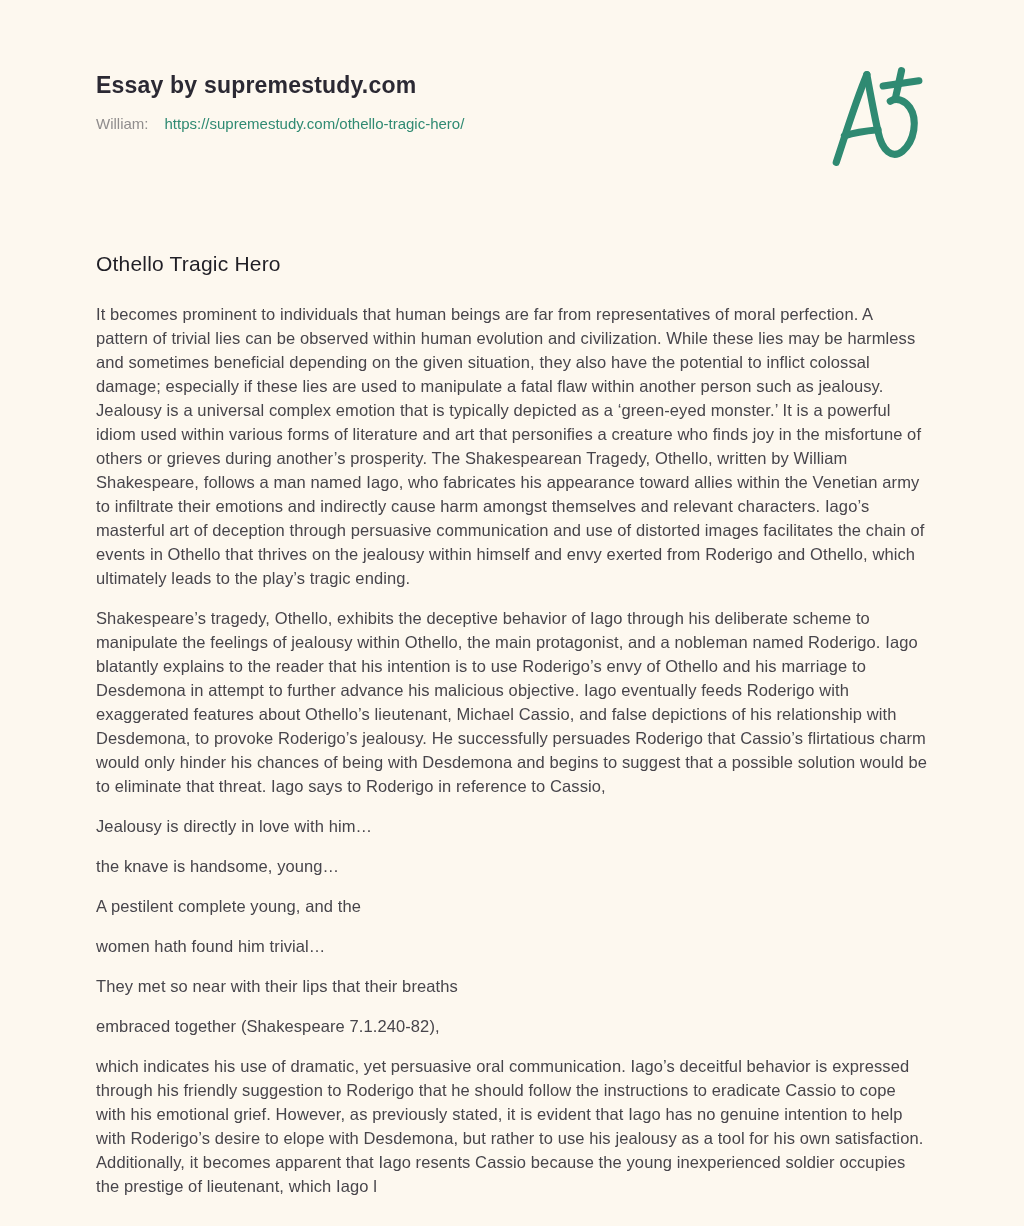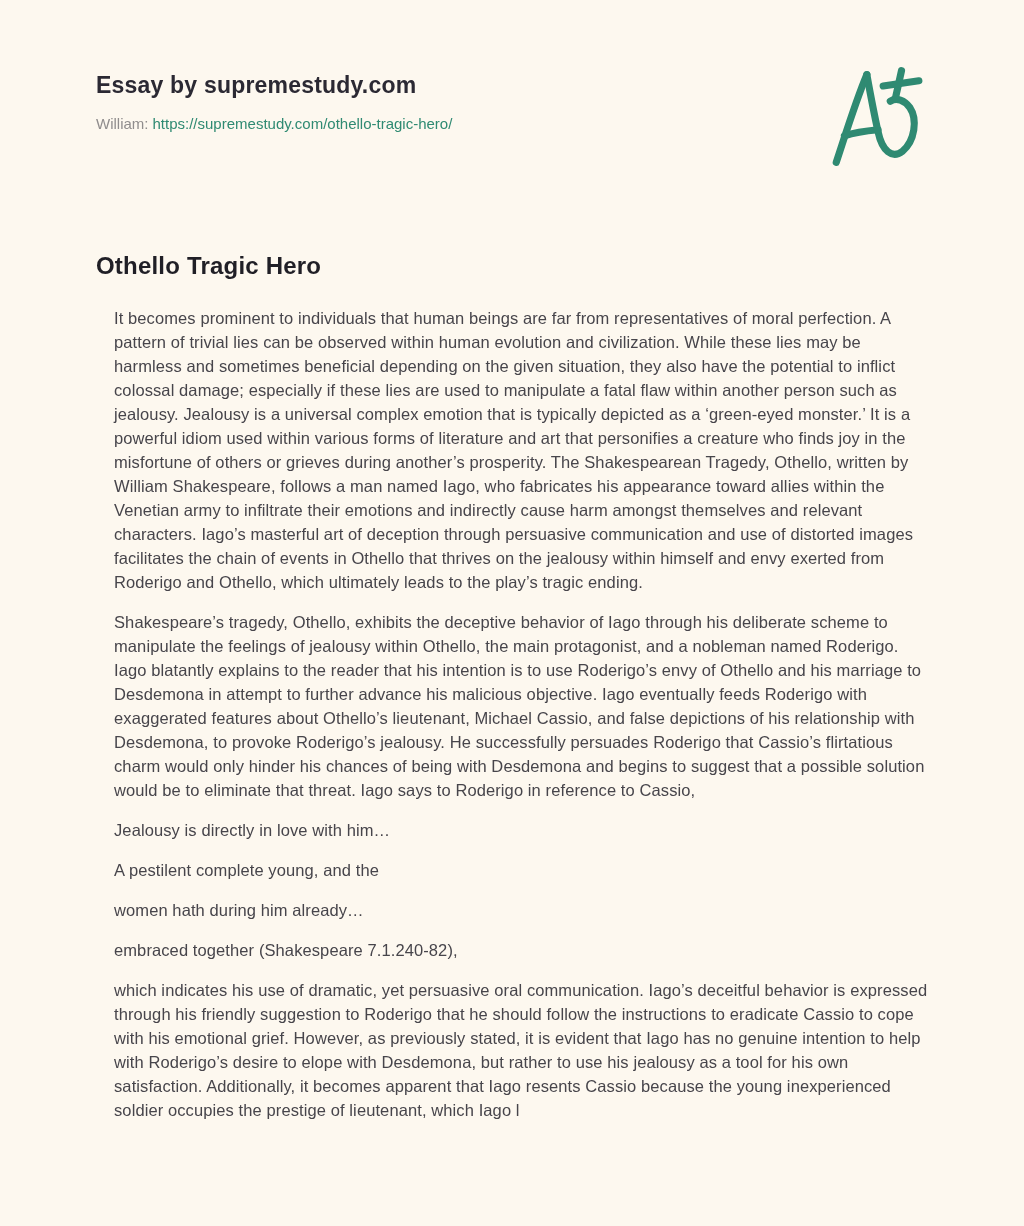--- a/index.html
+++ b/index.html
@@ -29,39 +29,38 @@
     letter-spacing: 0.2px;
   }
   .source-line {
     margin-top: 16px;
     font-size: 15px;
     color: #908d8d;
   }
   .source-link {
     color: #2f8a72;
     text-decoration: none;
-    margin-left: 4px;
+    margin-left: 16px;
   }
   .logo {
     width: 102px;
     height: 108px;
     margin-top: -10px;
     margin-right: 2px;
     flex-shrink: 0;
   }
   h1.title {
     margin-top: 82px;
-    font-size: 24px;
-    font-weight: bold;
+    font-size: 21px;
+    font-weight: normal;
     color: #201f26;
     letter-spacing: 0.2px;
   }
   .essay-body {
     margin-top: 26px;
-    margin-left: 18px;
   }
   .essay-body p {
     font-size: 16.5px;
     line-height: 24px;
     color: #47454b;
     margin-bottom: 16px;
     letter-spacing: 0.1px;
   }
 </style>
 </head>
@@ -86,20 +85,22 @@
     </svg>
   </div>
 
   <h1 class="title">Othello Tragic Hero</h1>
 
   <div class="essay-body">
     <p>It becomes prominent to individuals that human beings are far from representatives of moral perfection. A pattern of trivial lies can be observed within human evolution and civilization. While these lies may be harmless and sometimes beneficial depending on the given situation, they also have the potential to inflict colossal damage; especially if these lies are used to manipulate a fatal flaw within another person such as jealousy. Jealousy is a universal complex emotion that is typically depicted as a ‘green-eyed monster.’ It is a powerful idiom used within various forms of literature and art that personifies a creature who finds joy in the misfortune of others or grieves during another’s prosperity. The Shakespearean Tragedy, Othello, written by William Shakespeare, follows a man named Iago, who fabricates his appearance toward allies within the Venetian army to infiltrate their emotions and indirectly cause harm amongst themselves and relevant characters. Iago’s masterful art of deception through persuasive communication and use of distorted images facilitates the chain of events in Othello that thrives on the jealousy within himself and envy exerted from Roderigo and Othello, which ultimately leads to the play’s tragic ending.</p>
     <p>Shakespeare’s tragedy, Othello, exhibits the deceptive behavior of Iago through his deliberate scheme to manipulate the feelings of jealousy within Othello, the main protagonist, and a nobleman named Roderigo. Iago blatantly explains to the reader that his intention is to use Roderigo’s envy of Othello and his marriage to Desdemona in attempt to further advance his malicious objective. Iago eventually feeds Roderigo with exaggerated features about Othello’s lieutenant, Michael Cassio, and false depictions of his relationship with Desdemona, to provoke Roderigo’s jealousy. He successfully persuades Roderigo that Cassio’s flirtatious charm would only hinder his chances of being with Desdemona and begins to suggest that a possible solution would be to eliminate that threat. Iago says to Roderigo in reference to Cassio,</p>
 
     <p>Jealousy is directly in love with him…</p>
+    <p>the knave is handsome, young…</p>
     <p>A pestilent complete young, and the</p>
-    <p>women hath during him already…</p>
+    <p>women hath found him trivial…</p>
+    <p>They met so near with their lips that their breaths</p>
     <p>embraced together (Shakespeare 7.1.240-82),</p>
 
     <p>which indicates his use of dramatic, yet persuasive oral communication. Iago’s deceitful behavior is expressed through his friendly suggestion to Roderigo that he should follow the instructions to eradicate Cassio to cope with his emotional grief. However, as previously stated, it is evident that Iago has no genuine intention to help with Roderigo’s desire to elope with Desdemona, but rather to use his jealousy as a tool for his own satisfaction. Additionally, it becomes apparent that Iago resents Cassio because the young inexperienced soldier occupies the prestige of lieutenant, which Iago l</p>
   </div>
 
 </div>
 
 </body></html>

